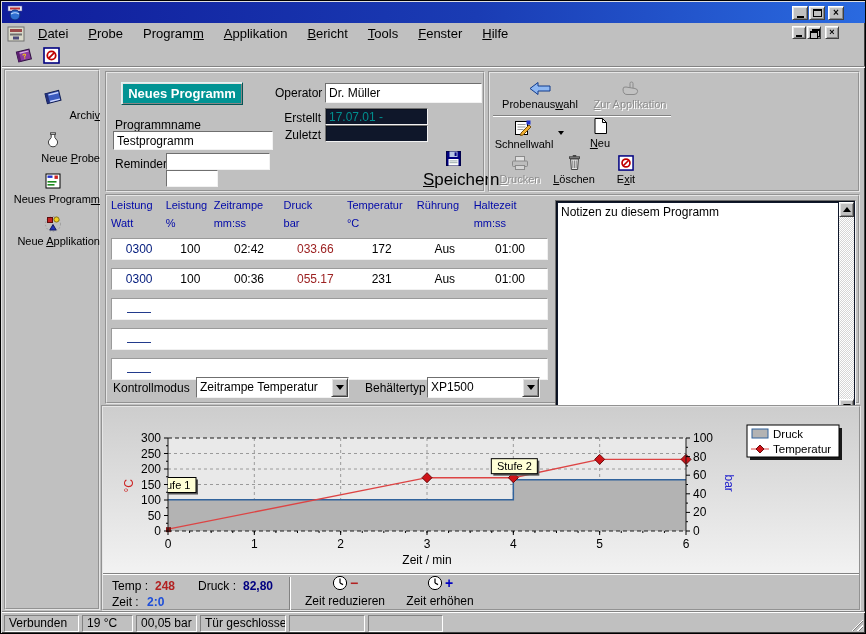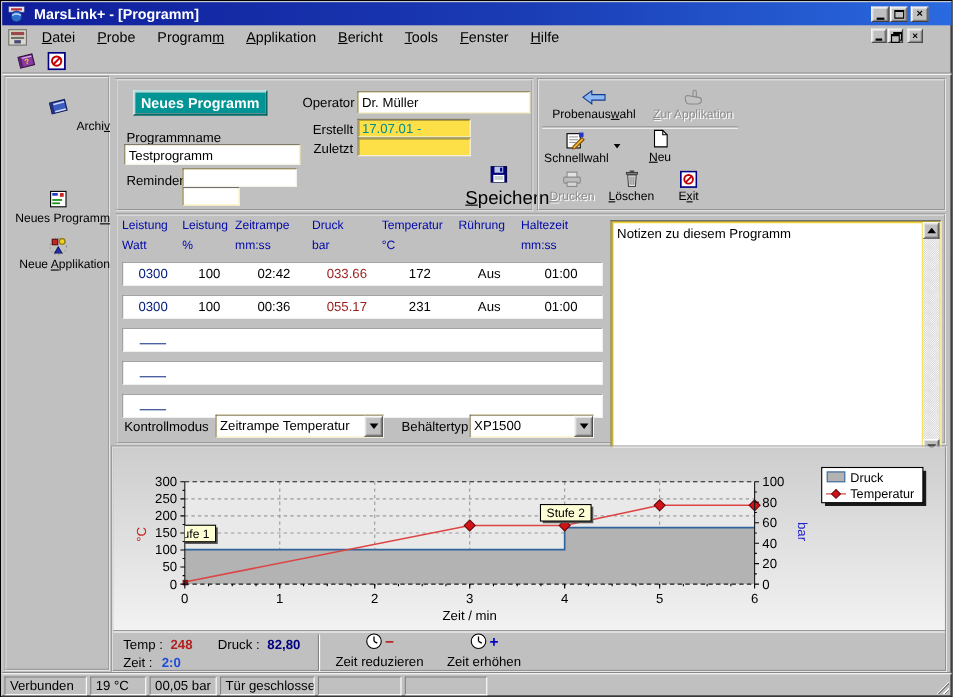--- a/index.html
+++ b/index.html
@@ -3,21 +3,21 @@
 <meta charset="utf-8">
 <style>
   html,body{margin:0;padding:0;background:#808080;}
   *{box-sizing:border-box;}
   .screen{position:relative;width:866px;height:634px;background:#c0c0c0;
     font-family:"Liberation Sans","DejaVu Sans",sans-serif;font-size:12px;color:#000;
     overflow:hidden;border:1px solid #000;
     box-shadow:inset 1px 1px 0 #dfdfdf, inset -1px -1px 0 #404040;}
   .abs{position:absolute;}
   .etched{border:2px groove #e6e6e6;}
-  .sunken{background:#fde047;border:1px solid;border-color:#6f6f6f #f2f2f2 #f2f2f2 #6f6f6f;
+  .sunken{background:#0f172a;border:1px solid;border-color:#6f6f6f #f2f2f2 #f2f2f2 #6f6f6f;
     box-shadow:inset 1px 1px 0 rgba(0,0,0,.28);}
   .btn3d{background:#c0c0c0;border:1px solid;border-color:#fff #404040 #404040 #fff;
     box-shadow:inset 1px 1px 0 #e4e4e4, inset -1px -1px 0 #868686;}
   .hr3d{border-top:1px solid #828282;border-bottom:1px solid #fff;height:0;}
   .vr3d{border-left:1px solid #828282;border-right:1px solid #fff;width:0;}
   .titlebar{left:1px;top:1px;width:864px;height:21px;
     background:linear-gradient(90deg,#101d9b 0%,#1a3cb4 55%,#2a6ae0 100%);
     display:flex;align-items:center;}
   .title-text{color:#fff;font-weight:bold;font-size:13px;margin-left:5px;}
   .winbtn{width:16px;height:14px;display:flex;align-items:center;justify-content:center;
@@ -72,21 +72,20 @@
 
 <div class="screen">
 
   <div class="abs titlebar">
     <svg class="abs" style="left:5px;top:3px" width="16" height="16" viewBox="0 0 16 16">
       <rect x="1" y="1" width="14" height="5" fill="#e8e8f8" stroke="#5a5a9a" stroke-width="0.5"></rect>
       <rect x="3" y="2.5" width="10" height="2" fill="#c03030"></rect>
       <circle cx="8" cy="10" r="5" fill="#2f6fd0" stroke="#10307a"></circle>
       <path d="M4 9 q4 -2.5 8 0" stroke="#bcd8ff" fill="none" stroke-width="1.2"></path>
     </svg>
-    <span class="title-text abs" style="left:24px;top:0;line-height:21px">MarsLink+ - [Programm]</span>
     <div class="abs btn3d winbtn" style="left:790px;top:4px">
         <span class="glyph-min"></span>
       </div>
     <div class="abs btn3d winbtn" style="left:807px;top:4px">
         <span class="glyph-max"></span>
       </div>
     <div class="abs btn3d winbtn" style="left:826px;top:4px">
         <span>×</span>
       </div>
   </div>
@@ -139,20 +138,27 @@
     <div class="sidebar-item ul" style="top:17px">
       <svg class="ic" viewBox="0 0 20 19">
         <g transform="rotate(-14 10 9)">
           <rect x="3" y="4" width="14" height="10" fill="#3d5cc0" stroke="#101c50"></rect>
           <rect x="3" y="4" width="2.6" height="10" fill="#23307a"></rect>
           <rect x="6.2" y="5.2" width="10" height="1.4" fill="#cfd8ff"></rect>
           <rect x="6.2" y="12" width="10" height="1.4" fill="#cfd8ff"></rect>
         </g>
       </svg>
       <span>Archi<u>v</u></span>
+    </div>
+    <div class="sidebar-item ul" style="top:60px">
+      <svg class="ic" viewBox="0 0 20 19">
+        <path d="M8.2 2.5 h3.6 v4 l2.6 3.4 a4.6 4.6 0 1 1 -8.8 0 l2.6 -3.4 z" fill="#fff" stroke="#404040"></path>
+        <rect x="7.6" y="1.8" width="4.8" height="1.6" fill="#fff" stroke="#404040"></rect>
+      </svg>
+      <span>Neue <u>P</u>robe</span>
     </div>
     <div class="sidebar-item ul" style="top:101px">
       <svg class="ic" viewBox="0 0 20 19">
         <rect x="3" y="2" width="14" height="14" fill="#fff" stroke="#000"></rect>
         <rect x="4.5" y="3.5" width="5" height="2.4" fill="#2233cc"></rect>
         <rect x="11.5" y="3.5" width="3.4" height="3.4" fill="#cc2222"></rect>
         <rect x="4.5" y="9" width="9" height="1.6" fill="#1d8a1d"></rect>
         <rect x="4.5" y="12" width="7" height="1.6" fill="#1d8a1d"></rect>
       </svg>
       <span>Neues Program<u>m</u></span>

